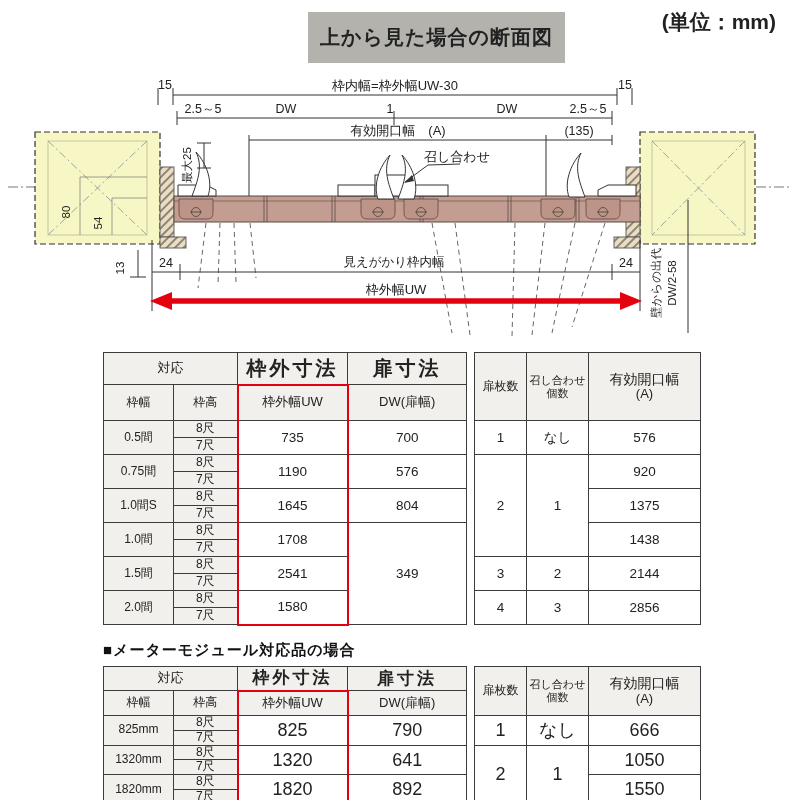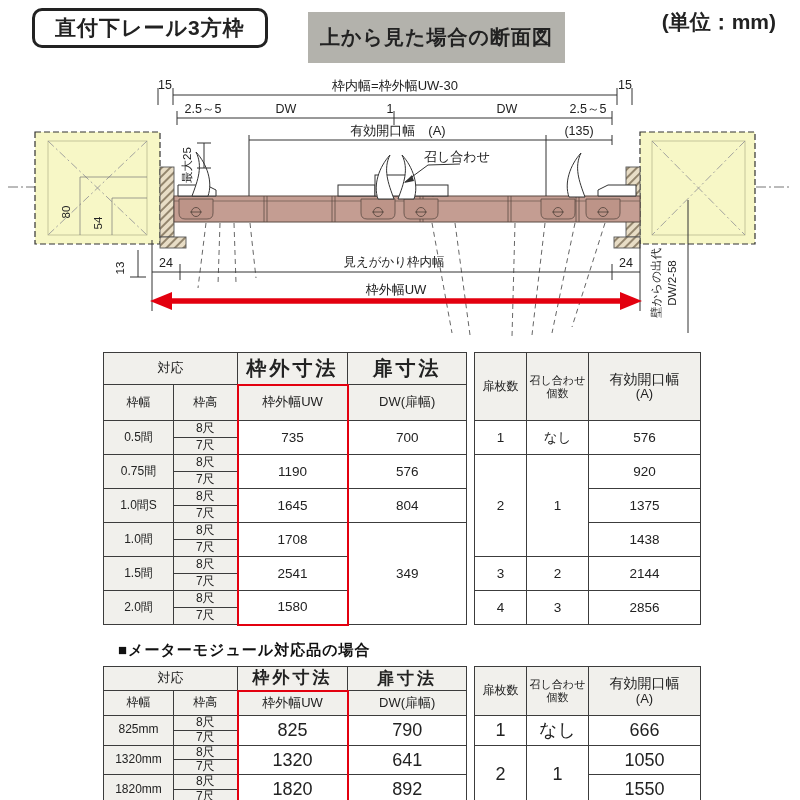--- a/index.html
+++ b/index.html
@@ -25,21 +25,21 @@
   
   .diagram{position:absolute;left:0;top:65px;}
   .dt{font-size:12.5px;fill:#222;}
   .dts{font-size:11.5px;fill:#222;}
   .dtb{font-size:13px;fill:#222;}
   
   .tblwrap{position:absolute;left:103px;}
   .t1{top:352px;}
   .t2{top:666px;}
   .heading2{
-    position:absolute;left:118px;top:641px;
+    position:absolute;left:103px;top:641px;
     font-size:15px;font-weight:bold;color:#111;letter-spacing:1px;
   }
   table.spec{border-collapse:collapse;table-layout:fixed;}
   .spec th,.spec td{
     border:1px solid #3c3c3c;text-align:center;vertical-align:middle;
     padding:0;font-weight:normal;overflow:hidden;line-height:1.15;
   }
   .spec th{background:#f1f0ec;font-size:12px;color:#222;}
   .spec td{background:#fff;font-size:13.5px;color:#222;}
   .t2 .spec td{font-size:18px;}
@@ -56,21 +56,20 @@
   
   .uwc{border-left:2px solid #e3000f !important;border-right:2px solid #e3000f !important;}
   .uwt{border-top:2px solid #e3000f !important;}
   .uwb{border-bottom:2px solid #e3000f !important;}
 </style>
 </head>
 <body>
 
 <div class="page">
 
-  <div class="title-box">直付下レール3方枠</div>
   <div class="subtitle-box">上から見た場合の断面図</div>
   <div class="unit-label">(単位：mm)</div>
 
   <svg class="diagram" width="800" height="280" viewBox="0 0 800 280">
     <defs>
       <pattern id="hatch" width="6" height="6" patternUnits="userSpaceOnUse" patternTransform="rotate(45)">
         <rect width="6" height="6" fill="#e8ddc6"></rect>
         <line x1="1" y1="0" x2="1" y2="6" stroke="#77674f" stroke-width="1.5"></line>
       </pattern>
       <path id="horn" d="M0,44 C6,28 11,14 4,0 C15,12 21,30 16,44 Z"></path>

